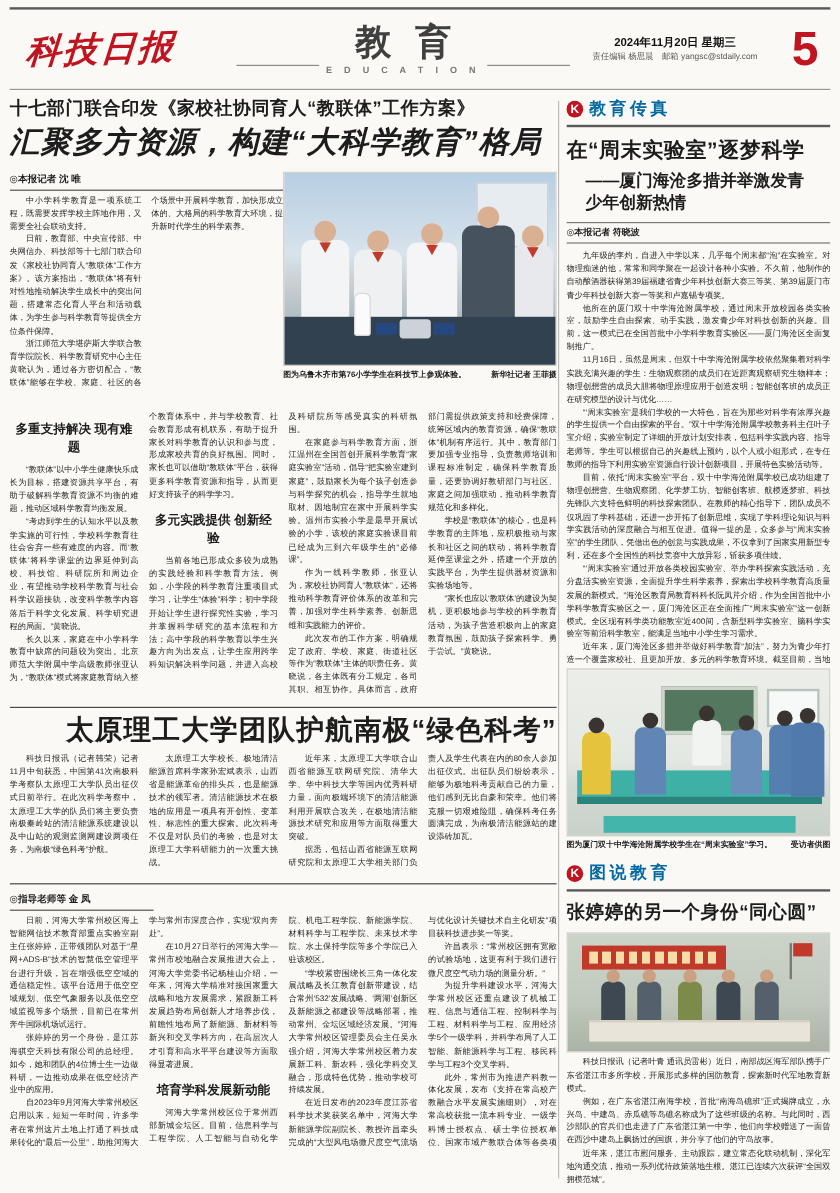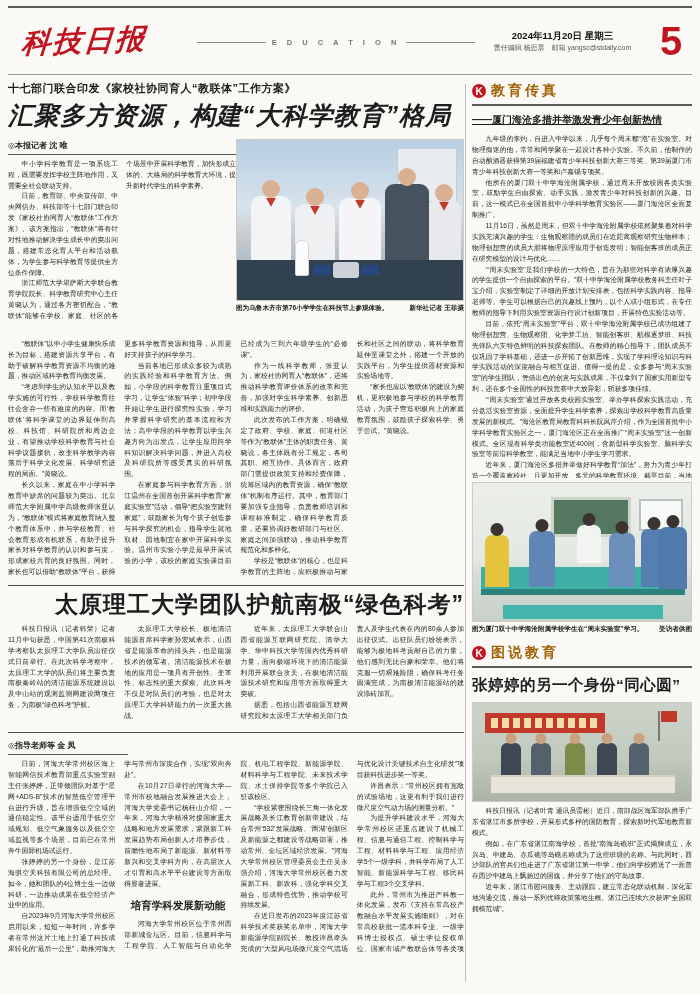--- a/index.html
+++ b/index.html
@@ -8,21 +8,21 @@
 
   
   .masthead{position:absolute;left:8px;top:6px;width:684px;height:66px;
     border-top:2px solid #5a5a5a;border-bottom:1px solid #9a9a9a;
     display:flex;align-items:center;}
   .logo{flex:0 0 175px;font-family:"DejaVu Serif","Liberation Serif",serif;
     font-size:29px;font-weight:bold;font-style:italic;color:#c01420;
     transform:skewX(-6deg) rotate(-2deg);letter-spacing:2px;padding-left:14px;}
   .mast-center{flex:1;text-align:center;}
   .sec-cn{font-size:30px;font-weight:bold;color:#3f3f3f;letter-spacing:20px;text-indent:20px;line-height:1.1;}
-  .sec-en-row{display:flex;align-items:center;gap:6px;margin-top:2px;}
+  .sec-en-row{display:flex;gap:6px;margin-top:2px;}
   .mline{flex:1;border-top:1px solid #8a8a8a;}
   .sec-en{font-size:7.5px;letter-spacing:4px;color:#777;font-weight:bold;}
   .mast-right{width:175px;text-align:center;line-height:1.5;}
   .mdate{font-size:9.5px;font-weight:bold;color:#111;}
   .meditor{font-size:7px;color:#555;}
   .pageno{width:42px;text-align:center;font-size:40px;font-weight:bold;color:#c01420;line-height:1;}
 
   
   .main{position:absolute;left:8px;top:80px;width:456px;height:906px;overflow:hidden;}
   .rightcol{position:absolute;left:472px;top:80px;width:220px;height:906px;overflow:hidden;}
@@ -31,45 +31,45 @@
   
   .p{font-size:6.8px;line-height:1.6;text-align:justify;text-indent:2em;margin:0;color:#262626;}
   .subhead{font-size:10.5px;font-weight:bold;text-align:center;line-height:1.45;margin:8px 4px 6px;break-inside:avoid;}
   .cols2{column-count:2;column-gap:8px;column-fill:auto;overflow:hidden;}
   .cols4{column-count:4;column-gap:9px;column-fill:auto;overflow:hidden;}
   .byline{font-size:8px;font-weight:bold;border-bottom:1px solid #555;padding:1px 0 3px;margin:0 0 4px;}
   .caption-row{display:flex;justify-content:space-between;gap:6px;font-size:6.6px;font-weight:bold;margin-top:3px;color:#222;}
   .section-rule{border-top:1px solid #4a4a4a;margin:6px 0;}
 
   
-  .kicker{font-size:11px;font-weight:bold;margin:1px 0 5px;letter-spacing:.5px;}
+  .kicker{font-size:15px;font-weight:bold;margin:1px 0 5px;letter-spacing:.5px;}
   .lead-headline{font-size:25px;font-weight:bold;margin:0 0 9px;letter-spacing:1px;line-height:1.15;font-style:italic;}
   .lead-toprow{display:flex;height:194px;overflow:hidden;}
   .lead-left{width:228px;flex:0 0 228px;}
   .lead-left .cols2{height:168px;}
   .photo-block{flex:1;}
   .lead-sections{height:240px;margin-top:6px;}
 
   
   .art-headline{font-size:23px;font-weight:bold;margin:3px 0 7px;letter-spacing:1px;line-height:1.1;text-align:right;}
   .ant-body{height:102px;}
 
   
   .hh-headline{font-size:24px;font-weight:bold;margin:3px 0 6px;letter-spacing:1px;line-height:1.1;}
   .hh-byline{width:120px;}
   .hh-body{height:198px;}
 
   
   .badge-row{display:flex;align-items:center;gap:5px;margin:2px 0 4px;}
   .badge-icon{width:14px;height:14px;border-radius:50%;background:#c01420;color:#fff;
     font-size:10px;font-weight:bold;display:flex;align-items:center;justify-content:center;flex:0 0 14px;}
-  .badge-label{color:#a16207;font-size:14px;font-weight:bold;letter-spacing:3px;}
+  .badge-label{color:#0369a1;font-size:14px;font-weight:bold;letter-spacing:3px;}
   .badge-rule{border-top:2px solid #5a5a5a;margin:0 0 7px;}
   .right-headline{font-size:17.5px;font-weight:bold;margin:2px 0 5px;letter-spacing:.5px;}
-  .deck{font-size:10px;font-weight:bold;margin:0 0 7px;text-decoration:underline;}
+  .deck{font-size:14px;font-weight:bold;margin:0 16px 7px;}
   .byline2{font-size:7.5px;font-weight:bold;border-top:1px solid #777;border-bottom:1px solid #777;padding:3px 0;margin:0 0 6px;}
   .lab-body{height:344px;overflow:hidden;}
   .pn-headline{font-size:15.5px;font-weight:bold;margin:1px 0 6px;letter-spacing:.5px;}
   .pn-body{max-height:120px;overflow:hidden;}
 
   
   .scene{position:relative;overflow:hidden;border:1px solid #cfcac2;}
   .ph1{height:160px;background:linear-gradient(#b7cee3 0%,#d8e3ec 42%,#c9cfd2 58%,#8fa2b3 100%);}
   .ph1 .bld{position:absolute;right:6px;top:8px;width:58px;height:52px;background:#e7ecf0;border:1px solid #c2ccd4;}
   .ph1 .table{position:absolute;left:0;bottom:0;width:100%;height:40px;background:#31414f;}
@@ -112,20 +112,21 @@
   .ph3 .flag:after{content:"";position:absolute;left:-3px;top:0;width:2px;height:30px;background:#7a7a72;}
 </style>
 </head>
 <body>
 
 <div class="page">
 
   <header class="masthead">
     <div class="logo">科技日报</div>
     <div class="mast-center">
+      <div class="sec-cn">教育</div>
       <div class="sec-en-row">
         <span class="mline"></span>
         <span class="sec-en">E D U C A T I O N</span>
         <span class="mline"></span>
       </div>
     </div>
     <div class="mast-right">
       <div class="mdate">2024年11月20日 星期三</div>
       <div class="meditor">责任编辑 杨思晨　邮箱 yangsc@stdaily.com</div>
     </div>
@@ -177,26 +178,28 @@
             <div class="bottle"></div>
           </div>
           <div class="caption-row">
             <span>图为乌鲁木齐市第76小学学生在科技节上参观体验。</span>
             <span>新华社记者 王菲摄</span>
           </div>
         </div>
       </div>
 
       <div class="lead-sections cols4">
+        <h3 class="subhead">多重支持解决 现有难题</h3>
         <div>
 
         <p class="p">“教联体”以中小学生健康快乐成长为目标，搭建资源共享平台，有助于破解科学教育资源不均衡的难题，推动区域科学教育均衡发展。</p>
             <p class="p">“考虑到学生的认知水平以及教学实施的可行性，学校科学教育往往会舍弃一些有难度的内容。而‘教联体’将科学课堂的边界延伸到高校、科技馆、科研院所和周边企业，有望推动学校科学教育与社会科学议题接轨，改变科学教学内容落后于科学文化发展、科学研究进程的局面。”黄晓说。</p>
             <p class="p">长久以来，家庭在中小学科学教育中缺席的问题较为突出。北京师范大学附属中学高级教师张亚认为，“教联体”模式将家庭教育纳入整个教育体系中，并与学校教育、社会教育形成有机联系，有助于提升家长对科学教育的认识和参与度，形成家校共育的良好氛围。同时，家长也可以借助“教联体”平台，获得更多科学教育资源和指导，从而更好支持孩子的科学学习。</p>
           </div>
+        <h3 class="subhead">多元实践提供 创新经验</h3>
         <div>
 
         <p class="p">当前各地已形成众多较为成熟的实践经验和科学教育方法。例如，小学段的科学教育注重项目式学习，让学生“体验”科学；初中学段开始让学生进行探究性实验，学习并掌握科学研究的基本流程和方法；高中学段的科学教育以学生兴趣方向为出发点，让学生应用跨学科知识解决科学问题，并进入高校及科研院所等感受真实的科研氛围。</p>
             <p class="p">在家庭参与科学教育方面，浙江温州在全国首创开展科学教育“家庭实验室”活动，倡导“把实验室建到家庭”，鼓励家长为每个孩子创造参与科学探究的机会，指导学生就地取材、因地制宜在家中开展科学实验。温州市实验小学是最早开展试验的小学，该校的家庭实验课目前已经成为三到六年级学生的“必修课”。</p>
           </div>
         <div>
 
         <p class="p">作为一线科学教师，张亚认为，家校社协同育人“教联体”，还将推动科学教育评价体系的改革和完善，加强对学生科学素养、创新思维和实践能力的评价。</p>
             <p class="p">此次发布的工作方案，明确规定了政府、学校、家庭、街道社区等作为“教联体”主体的职责任务。黄晓说，各主体既有分工规定，各司其职、相互协作。具体而言，政府部门需提供政策支持和经费保障，统筹区域内的教育资源，确保“教联体”机制有序运行。其中，教育部门要加强专业指导，负责教师培训和课程标准制定，确保科学教育质量，还要协调好教研部门与社区、家庭之间加强联动，推动科学教育规范化和多样化。</p>
             <p class="p">学校是“教联体”的核心，也是科学教育的主阵地，应积极推动与家长和社区之间的联动，将科学教育延伸至课堂之外，搭建一个开放的实践平台，为学生提供器材资源和实验场地等。</p>
@@ -246,21 +249,23 @@
   </div>
 
   <div class="rightcol">
 
     <section>
       <div class="badge-row">
         <span class="badge-icon">K</span>
         <span class="badge-label">教育传真</span>
       </div>
       <div class="badge-rule"></div>
+      <h3 class="right-headline">在“周末实验室”逐梦科学</h3>
       <div class="deck">——厦门海沧多措并举激发青少年创新热情</div>
+      <div class="byline2">◎本报记者 符晓波</div>
       <div class="lab-body">
 
       <p class="p">九年级的李灼，自进入中学以来，几乎每个周末都“泡”在实验室。对物理痴迷的他，常常和同学聚在一起设计各种小实验。不久前，他制作的自动酿酒器获得第39届福建省青少年科技创新大赛三等奖、第39届厦门市青少年科技创新大赛一等奖和卢嘉锡专项奖。</p>
           <p class="p">他所在的厦门双十中学海沧附属学校，通过周末开放校园各类实验室，鼓励学生自由探索、动手实践，激发青少年对科技创新的兴趣。目前，这一模式已在全国首批中小学科学教育实验区——厦门海沧区全面复制推广。</p>
           <p class="p">11月16日，虽然是周末，但双十中学海沧附属学校依然聚集着对科学实践充满兴趣的学生：生物观察团的成员们在近距离观察研究生物样本；物理创想营的成员大胆将物理原理应用于创造发明；智能创客班的成员正在研究模型的设计与优化……</p>
           <p class="p">“‘周末实验室’是我们学校的一大特色，旨在为那些对科学有浓厚兴趣的学生提供一个自由探索的平台。”双十中学海沧附属学校教务科主任叶子宝介绍，实验室制定了详细的开放计划安排表，包括科学实践内容、指导老师等。学生可以根据自己的兴趣线上预约，以个人或小组形式，在专任教师的指导下利用实验室资源自行设计创新项目，开展特色实验活动等。</p>
           <p class="p">目前，依托“周末实验室”平台，双十中学海沧附属学校已成功组建了物理创想营、生物观察团、化学梦工坊、智能创客班、航模逐梦班、科技先锋队六支特色鲜明的科技探索团队。在教师的精心指导下，团队成员不仅巩固了学科基础，还进一步开拓了创新思维，实现了学科理论知识与科学实践活动的深度融合与相互促进。值得一提的是，众多参与“周末实验室”的学生团队，凭借出色的创意与实践成果，不仅拿到了国家实用新型专利，还在多个全国性的科技竞赛中大放异彩，斩获多项佳绩。</p>
           <p class="p">“‘周末实验室’通过开放各类校园实验室、举办学科探索实践活动，充分盘活实验室资源，全面提升学生科学素养，探索出学校科学教育高质量发展的新模式。”海沧区教育局教育科科长阮凤芹介绍，作为全国首批中小学科学教育实验区之一，厦门海沧区正在全面推广“周末实验室”这一创新模式。全区现有科学类功能教室近400间，含新型科学实验室、脑科学实验室等前沿科学教室，能满足当地中小学生学习需求。</p>
           <p class="p">近年来，厦门海沧区多措并举做好科学教育“加法”，努力为青少年打造一个覆盖家校社、且更加开放、多元的科学教育环境。截至目前，当地积极引进高校高水平专家作为科学教育顾问，已实现48所中小学科学副校长全覆盖。今年以来，教授、专家开展科学进校园宣讲活动达40场以上；在区域内中小学建设“少年科学院”，课程服务开展科学教育类社团的学校达到100%；近两年该区投入科学教育经费超两亿元，有力保障区域科学教育高质量发展。</p>
         </div>

